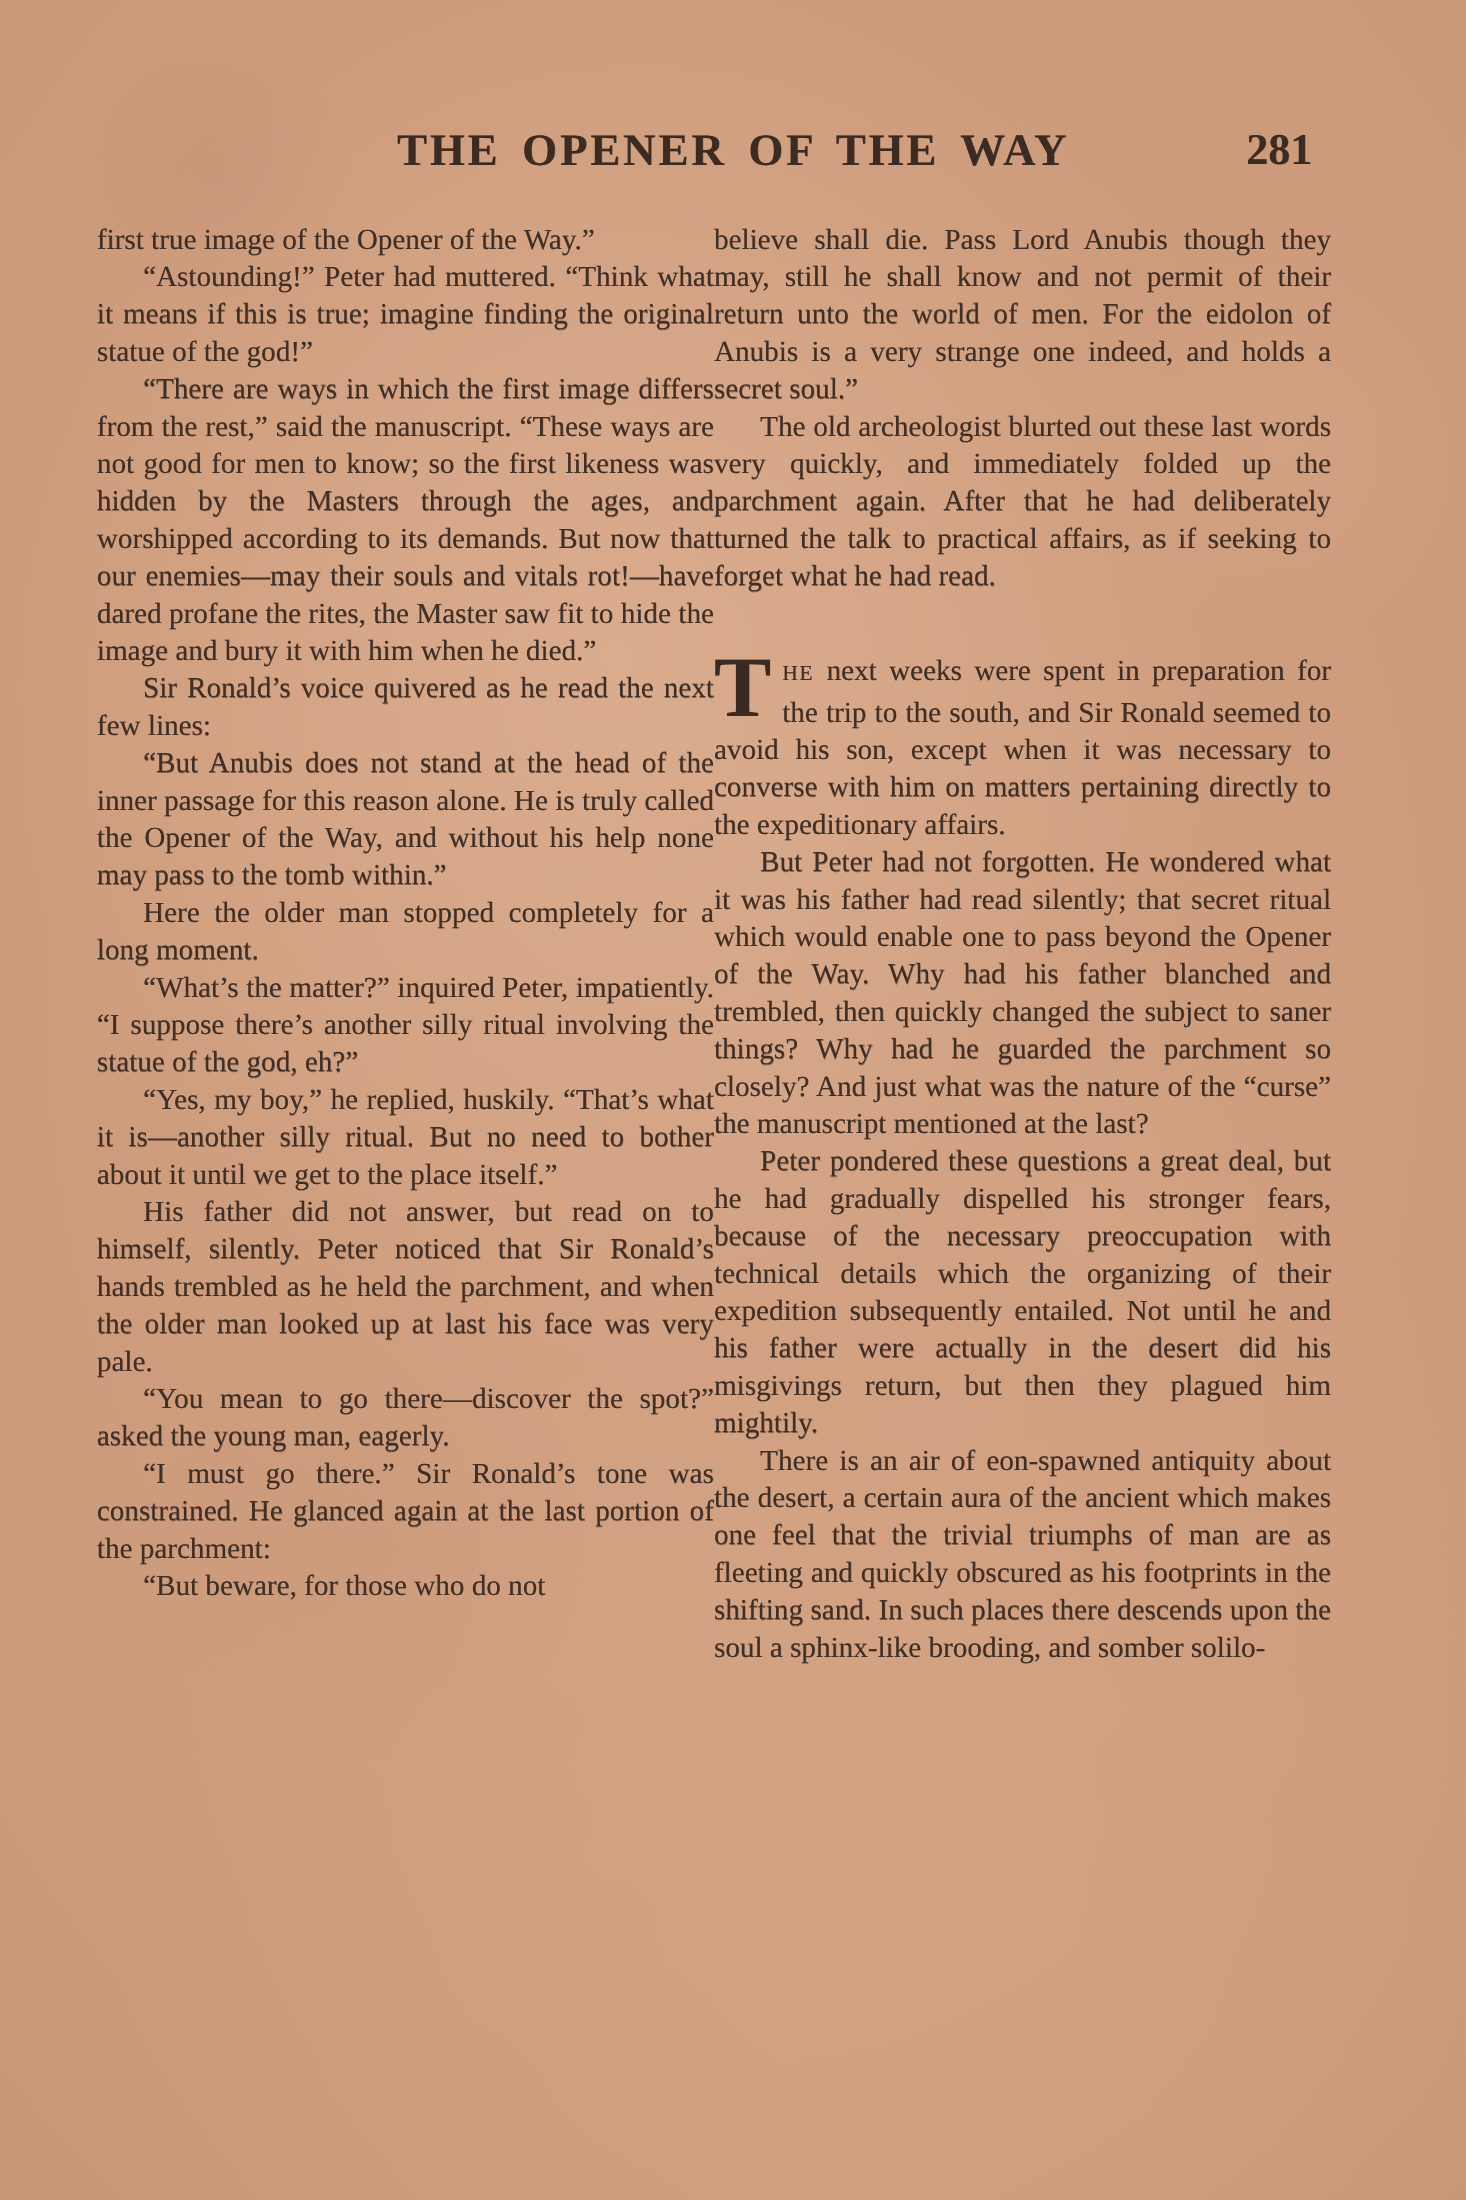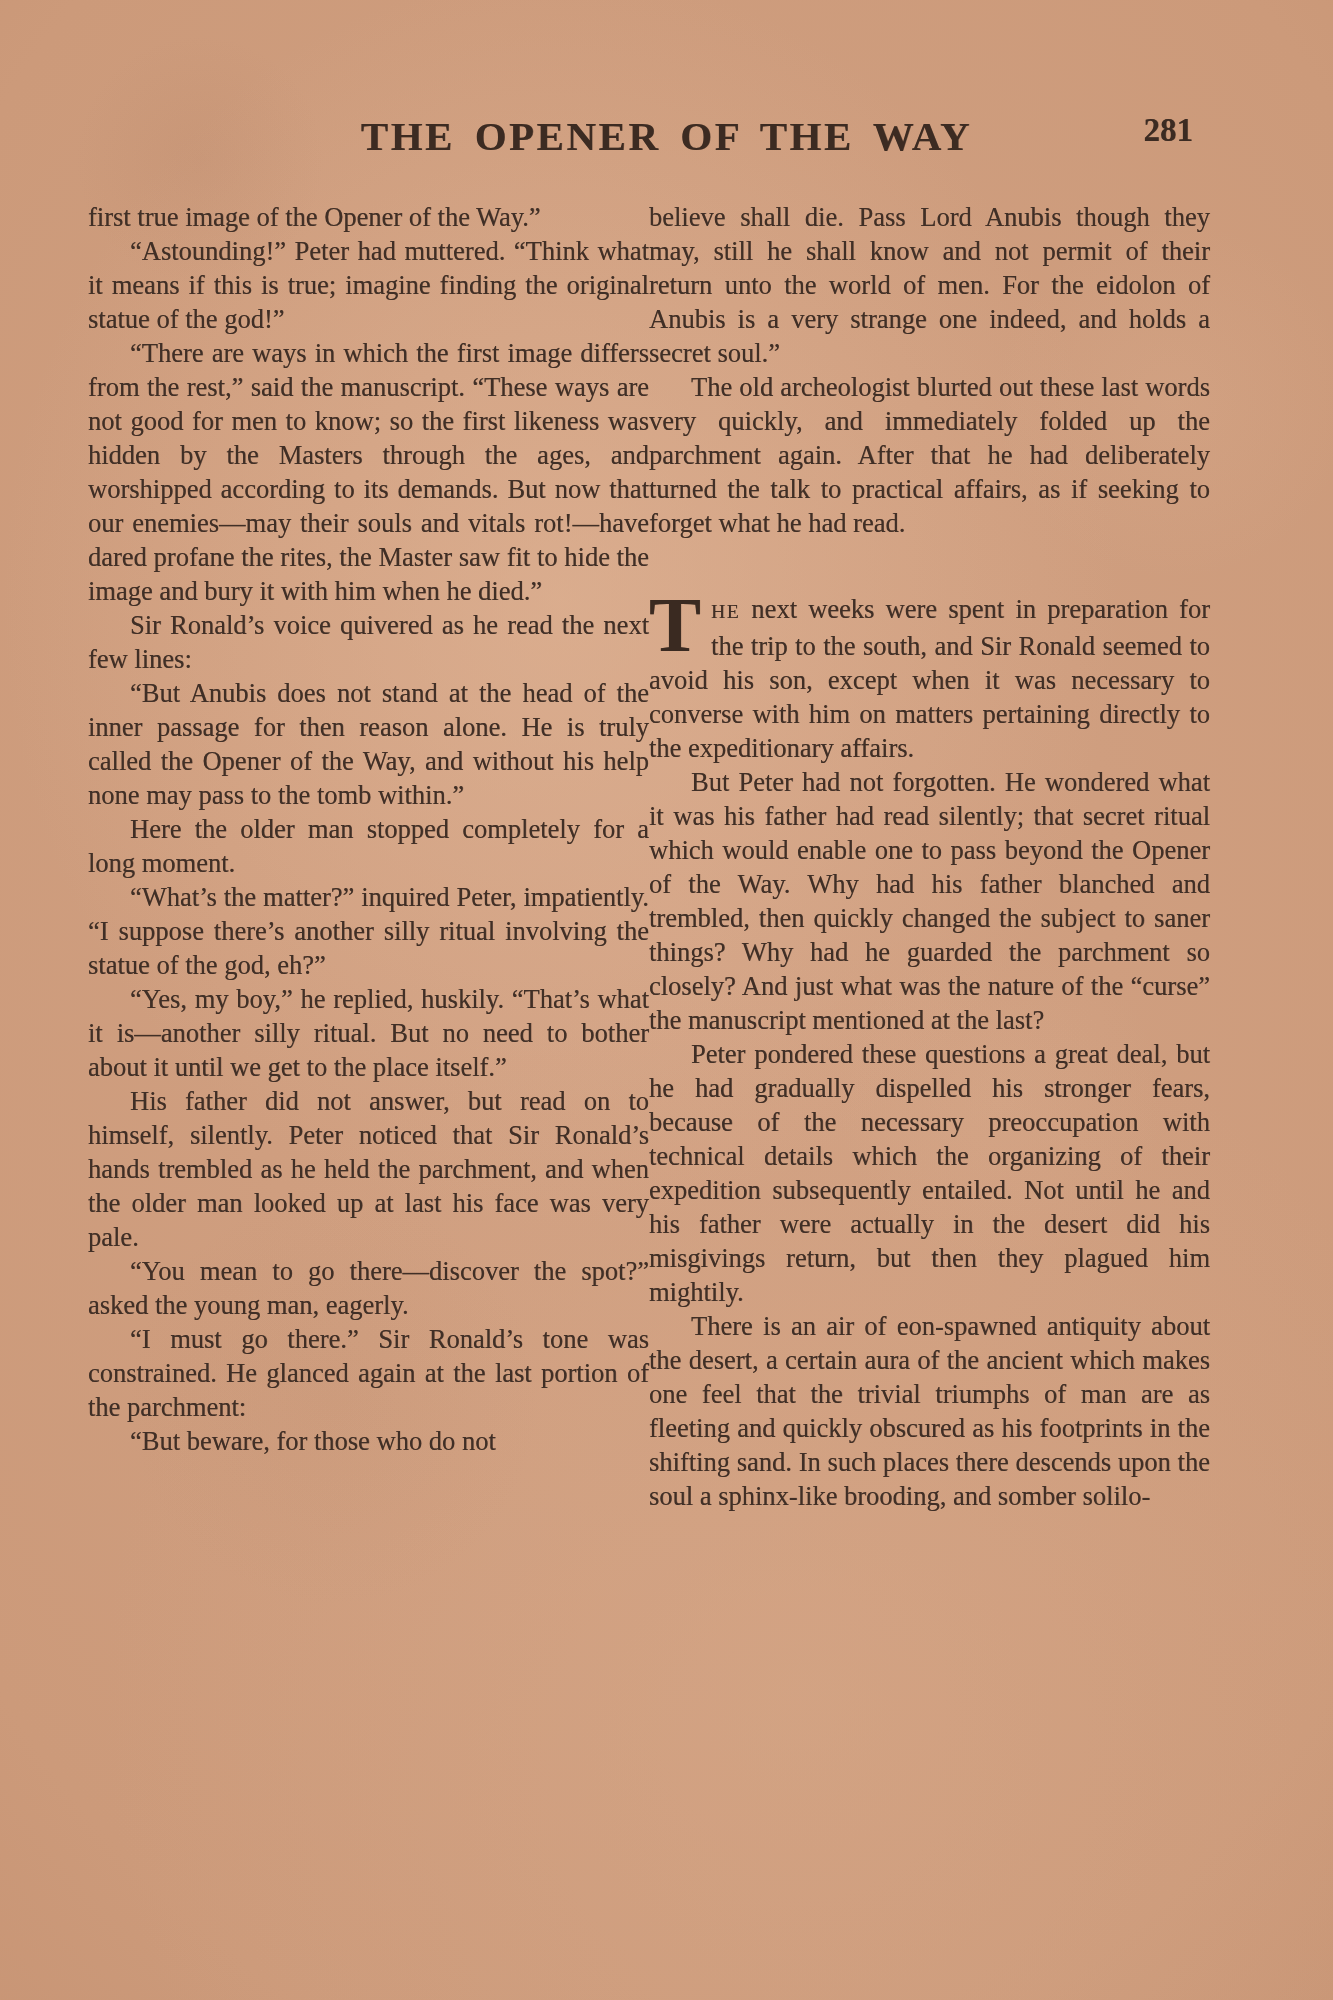--- a/index.html
+++ b/index.html
@@ -38,21 +38,21 @@
     font-weight: bold;
     letter-spacing: 2.5px;
     word-spacing: 7px;
     color: #3c2b22;
     text-shadow: 0.4px 0.4px 0.6px rgba(58,40,30,0.5);
   }
   .pagenum {
     position: absolute;
     top: 112px;
     right: 140px;
-    font-size: 33px;
+    font-size: 40px;
     font-weight: bold;
     color: #3c2b22;
     text-shadow: 0.4px 0.4px 0.6px rgba(58,40,30,0.5);
   }
   .columns {
     position: relative;
     display: flex;
     padding: 40px 88px 0 88px;
   }
   .column {
@@ -86,21 +86,21 @@
   <div class="header">
     <span class="title">THE OPENER OF THE WAY</span>
     <span class="pagenum">281</span>
   </div>
   <div class="columns">
     <div class="column">
         <p class="para">first true image of the Opener of the Way.”</p>
         <p class="para indent">“Astounding!” Peter had muttered. “Think what it means if this is true; imagine finding the original statue of the god!”</p>
         <p class="para indent">“There are ways in which the first image differs from the rest,” said the manuscript. “These ways are not good for men to know; so the first likeness was hidden by the Masters through the ages, and worshipped according to its demands. But now that our enemies—may their souls and vitals rot!—have dared profane the rites, the Master saw fit to hide the image and bury it with him when he died.”</p>
         <p class="para indent">Sir Ronald’s voice quivered as he read the next few lines:</p>
-        <p class="para indent">“But Anubis does not stand at the head of the inner passage for then reason alone. He is truly called the Opener of the Way, and without his help none may pass to the tomb within.”</p>
+        <p class="para indent">“But Anubis does not stand at the head of the inner passage for this reason alone. He is truly called the Opener of the Way, and without his help none may pass to the tomb within.”</p>
         <p class="para indent">Here the older man stopped completely for a long moment.</p>
         <p class="para indent">“What’s the matter?” inquired Peter, impatiently. “I suppose there’s another silly ritual involving the statue of the god, eh?”</p>
         <p class="para indent">“Yes, my boy,” he replied, huskily. “That’s what it is—another silly ritual. But no need to bother about it until we get to the place itself.”</p>
         <p class="para indent">His father did not answer, but read on to himself, silently. Peter noticed that Sir Ronald’s hands trembled as he held the parchment, and when the older man looked up at last his face was very pale.</p>
         <p class="para indent">“You mean to go there—discover the spot?” asked the young man, eagerly.</p>
         <p class="para indent">“I must go there.” Sir Ronald’s tone was constrained. He glanced again at the last portion of the parchment:</p>
         <p class="para indent">“But beware, for those who do not</p>
       </div>
     <div class="column">
         <p class="para">believe shall die. Pass Lord Anubis though they may, still he shall know and not permit of their return unto the world of men. For the eidolon of Anubis is a very strange one indeed, and holds a secret soul.”</p>

